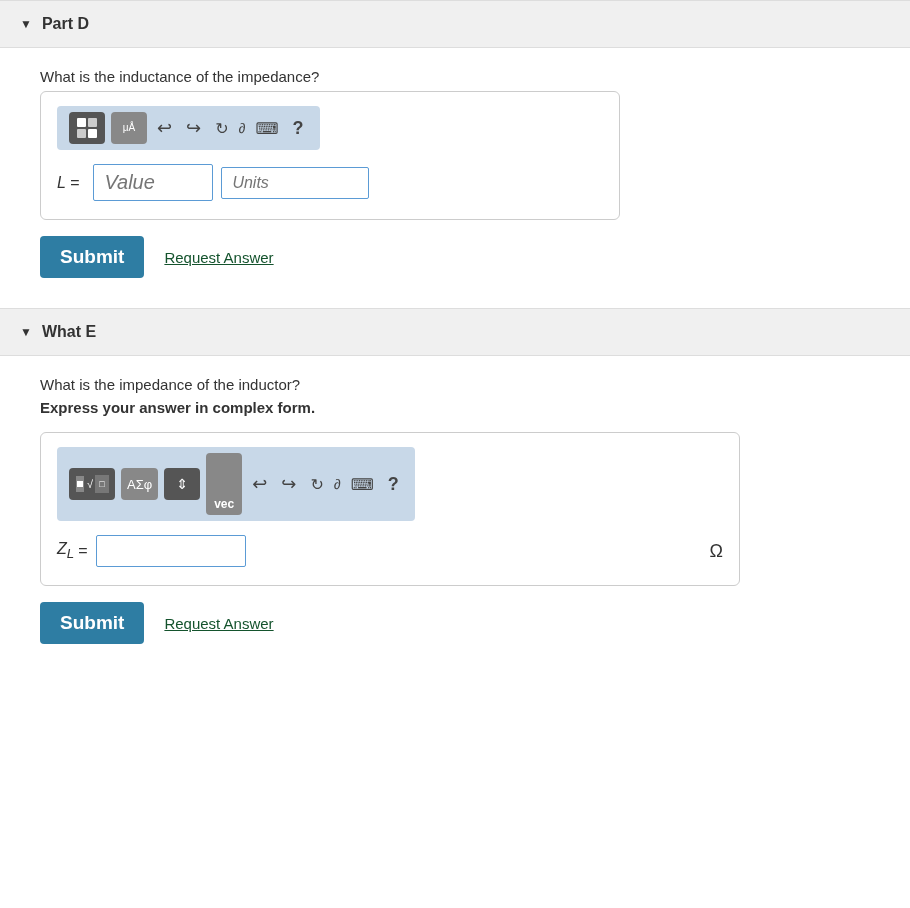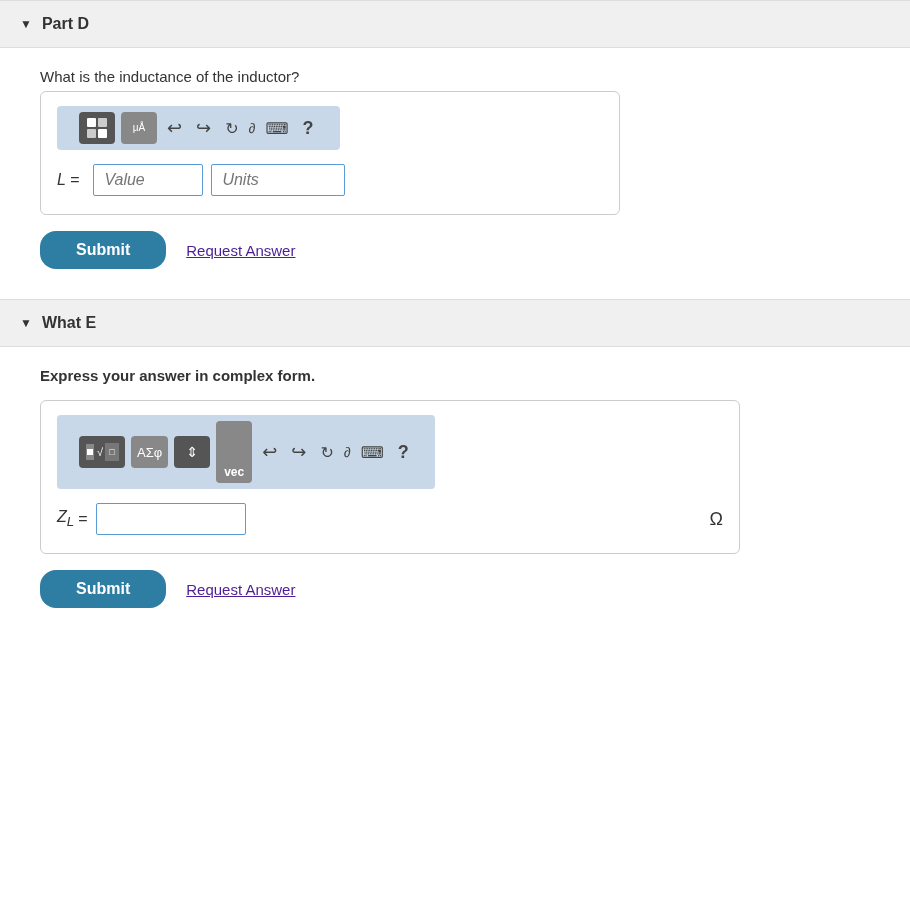--- a/index.html
+++ b/index.html
@@ -51,21 +51,21 @@
       border-radius: 6px;
       padding: 14px 16px 18px 16px;
       background: #fff;
       margin-bottom: 16px;
       max-width: 580px;
     }
 
     .toolbar {
       background: #c8d8e8;
       border-radius: 4px;
-      padding: 6px 22px;
+      padding: 6px 12px;
       display: flex;
       align-items: center;
       gap: 6px;
       margin-bottom: 14px;
       width: fit-content;
     }
 
     .toolbar-btn {
       background: #888;
       border: none;
@@ -114,35 +114,35 @@
       font-style: italic;
       font-size: 16px;
       margin-right: 6px;
       white-space: nowrap;
     }
 
     .input-value {
       border: 1px solid #5b9bd5;
       border-radius: 2px;
       padding: 6px 10px;
-      font-size: 16px;
+      font-size: 20px;
       font-style: italic;
       color: #aaa;
-      width: 110px;
+      width: 120px;
       outline: none;
     }
 
     .input-units {
       border: 1px solid #5b9bd5;
       border-radius: 2px;
       padding: 6px 10px;
       font-size: 16px;
       font-style: italic;
       color: #aaa;
-      width: 134px;
+      width: 148px;
       outline: none;
     }
 
     .input-single {
       border: 1px solid #5b9bd5;
       border-radius: 2px;
       padding: 6px 10px;
       font-size: 16px;
       color: #333;
       width: 150px;
@@ -153,29 +153,29 @@
       display: flex;
       align-items: center;
       gap: 20px;
       margin-top: 4px;
     }
 
     .submit-btn {
       background: #2e7da3;
       color: #fff;
       border: none;
-      border-radius: 16px;
-      padding: 10px 36px;
-      font-size: 16px;
+      border-radius: 4px;
+      padding: 10px 20px;
+      font-size: 19px;
       font-weight: bold;
       cursor: pointer;
     }
 
     .request-link {
-      color: #4c1d95;
+      color: #14532d;
       text-decoration: underline;
       font-size: 15px;
       cursor: pointer;
       background: none;
       border: none;
     }
 
     .part-d-section { margin-bottom: 0; }
 
     .toolbar-icon-ua {
@@ -199,21 +199,21 @@
   </style>
 </head>
 <body>
 
 <div class="part-d-section">
   <div class="section-header">
     <span class="chevron">▼</span>
     <span class="section-title">Part D</span>
   </div>
   <div class="section-body">
-    <p class="question-text">What is the inductance of the inductor?</p>
+    <p class="question-text">What is the inductance of the impedance?</p>
 
     <div class="answer-box">
 
       <div class="toolbar">
 
         <button class="toolbar-btn active" title="Blocks">
           <div style="display:grid; grid-template-columns:1fr 1fr; gap:2px; width:20px; height:20px;">
             <div style="background:#fff; border-radius:1px;"></div>
             <div style="background:#ccc; border-radius:1px;"></div>
             <div style="background:#ccc; border-radius:1px;"></div>
@@ -250,20 +250,21 @@
     </div>
   </div>
 </div>
 
 <div>
   <div class="section-header">
     <span class="chevron">▼</span>
     <span class="section-title">What E</span>
   </div>
   <div class="section-body">
+    <p class="question-text">What is the impedance of the inductor?</p>
     <p class="instruction-text">Express your answer in complex form.</p>
 
     <div class="answer-box answer-box-e">
 
       <div class="toolbar toolbar-e">
 
         <button class="toolbar-btn active" title="Math">
           <div style="display:flex; align-items:center; gap:2px;">
             <div style="width:10px; height:18px; background:#888; border:1px solid #555; display:flex; align-items:center; justify-content:center;">
               <div style="width:6px;height:6px;background:#fff;"></div>

